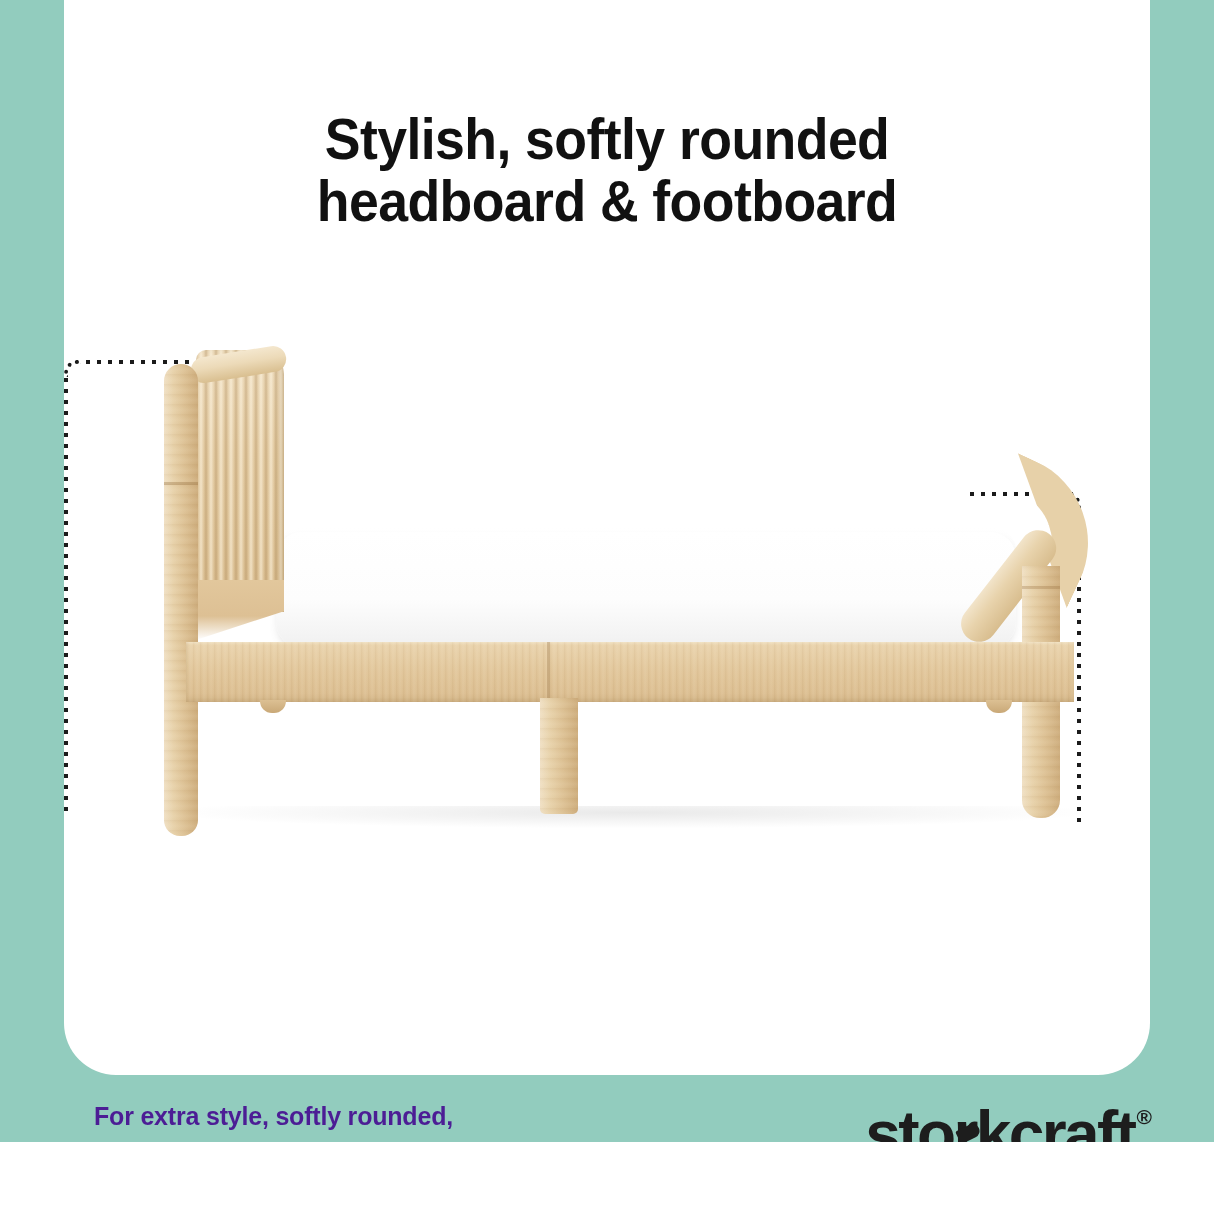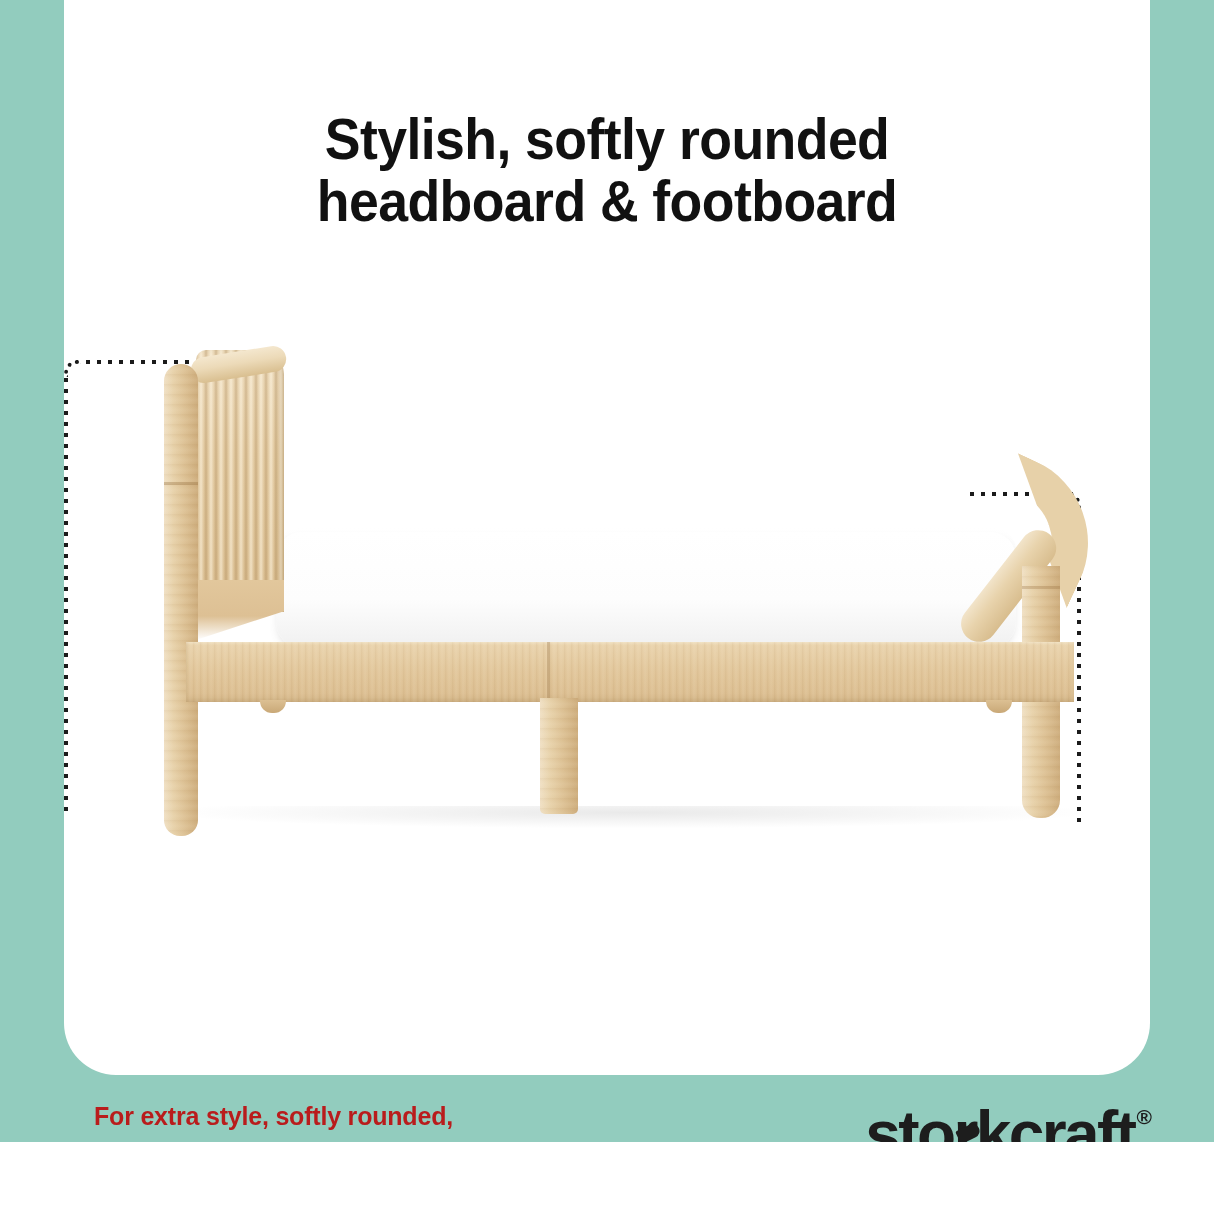--- a/index.html
+++ b/index.html
@@ -312,21 +312,21 @@
     width: 910px;
     height: 22px;
     background: radial-gradient(ellipse at 50% 30%, rgba(120,120,120,0.16) 0%, rgba(120,120,120,0.00) 72%);
   }
 
   
   #caption {
     position: absolute;
     left: 94px;
     top: 1098px;
-    color: #b91c1c;
+    color: #4c1d95;
     font-size: 25px;
     font-weight: 700;
     line-height: 36px;
     letter-spacing: -0.2px;
   }
   #caption .cap-line { display: block; white-space: nowrap; }
 
   #brand-logo {
     position: absolute;
     right: 62px;

